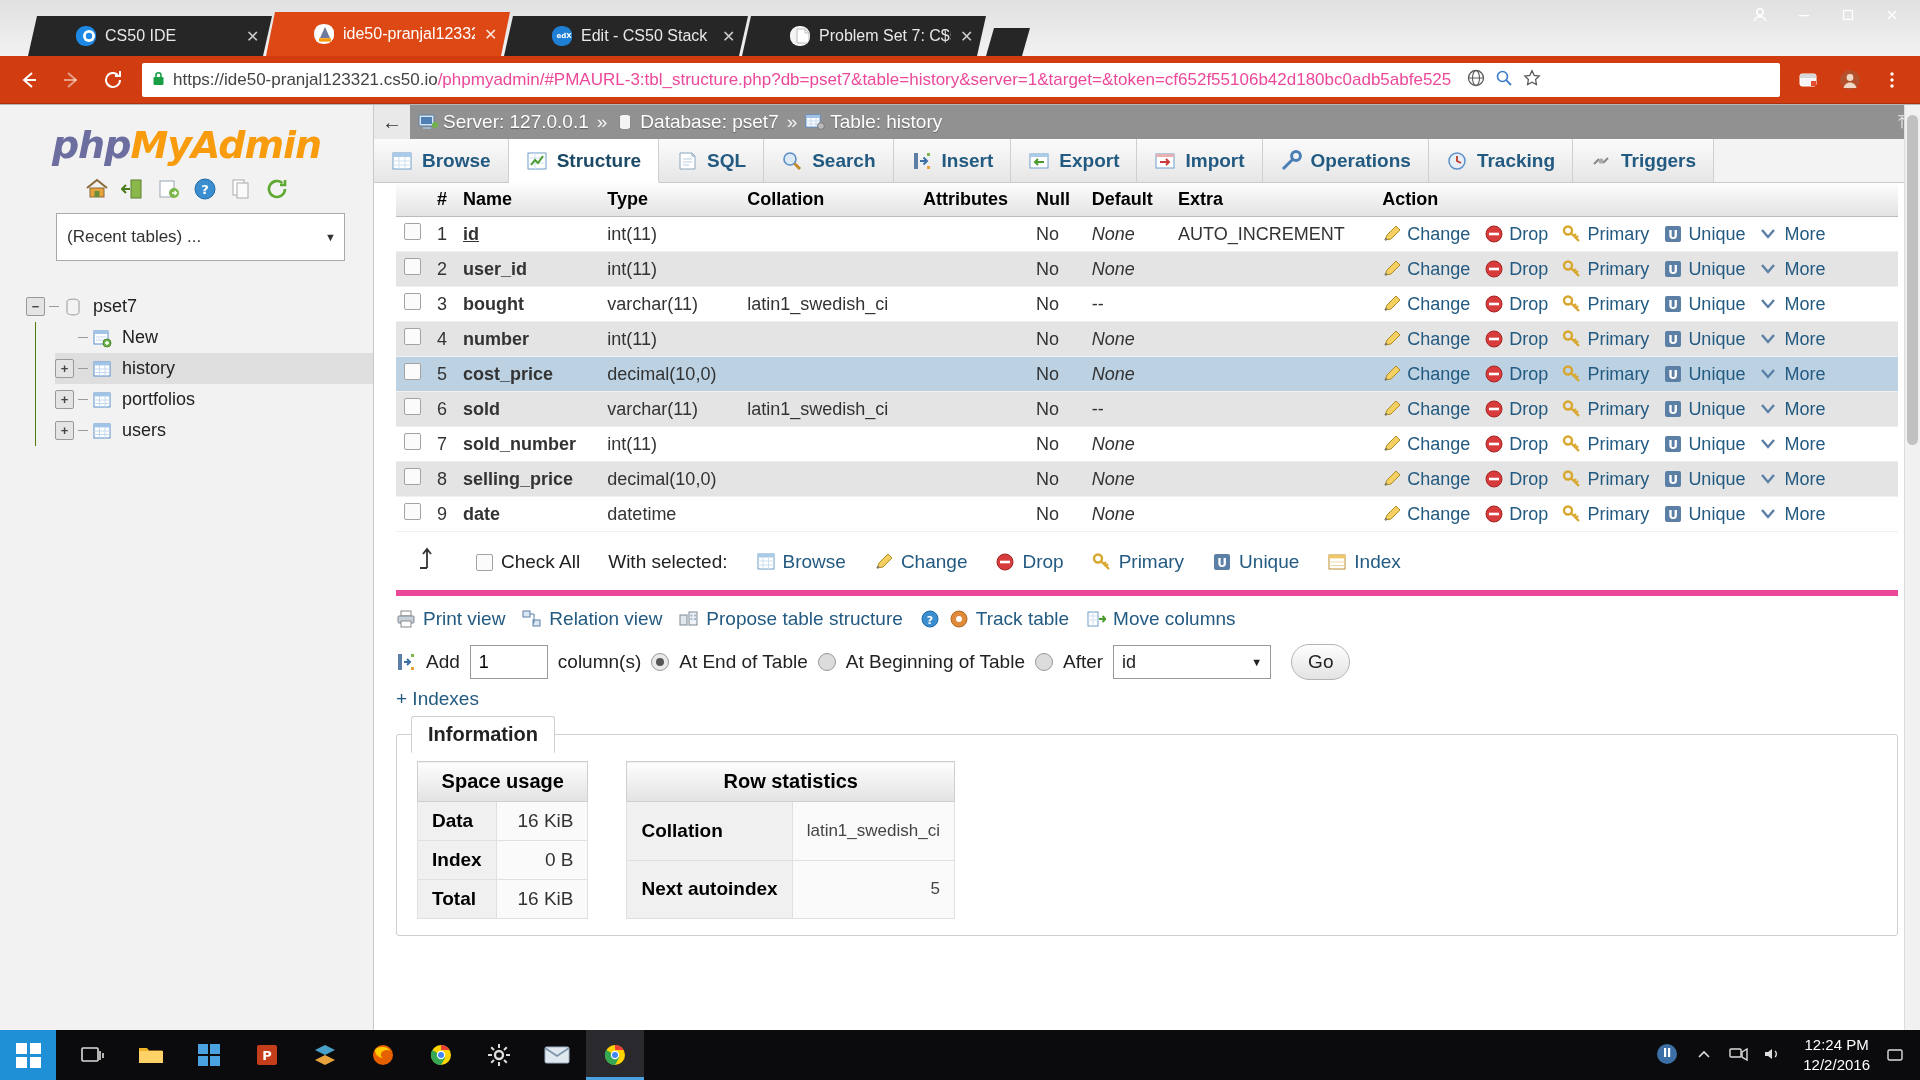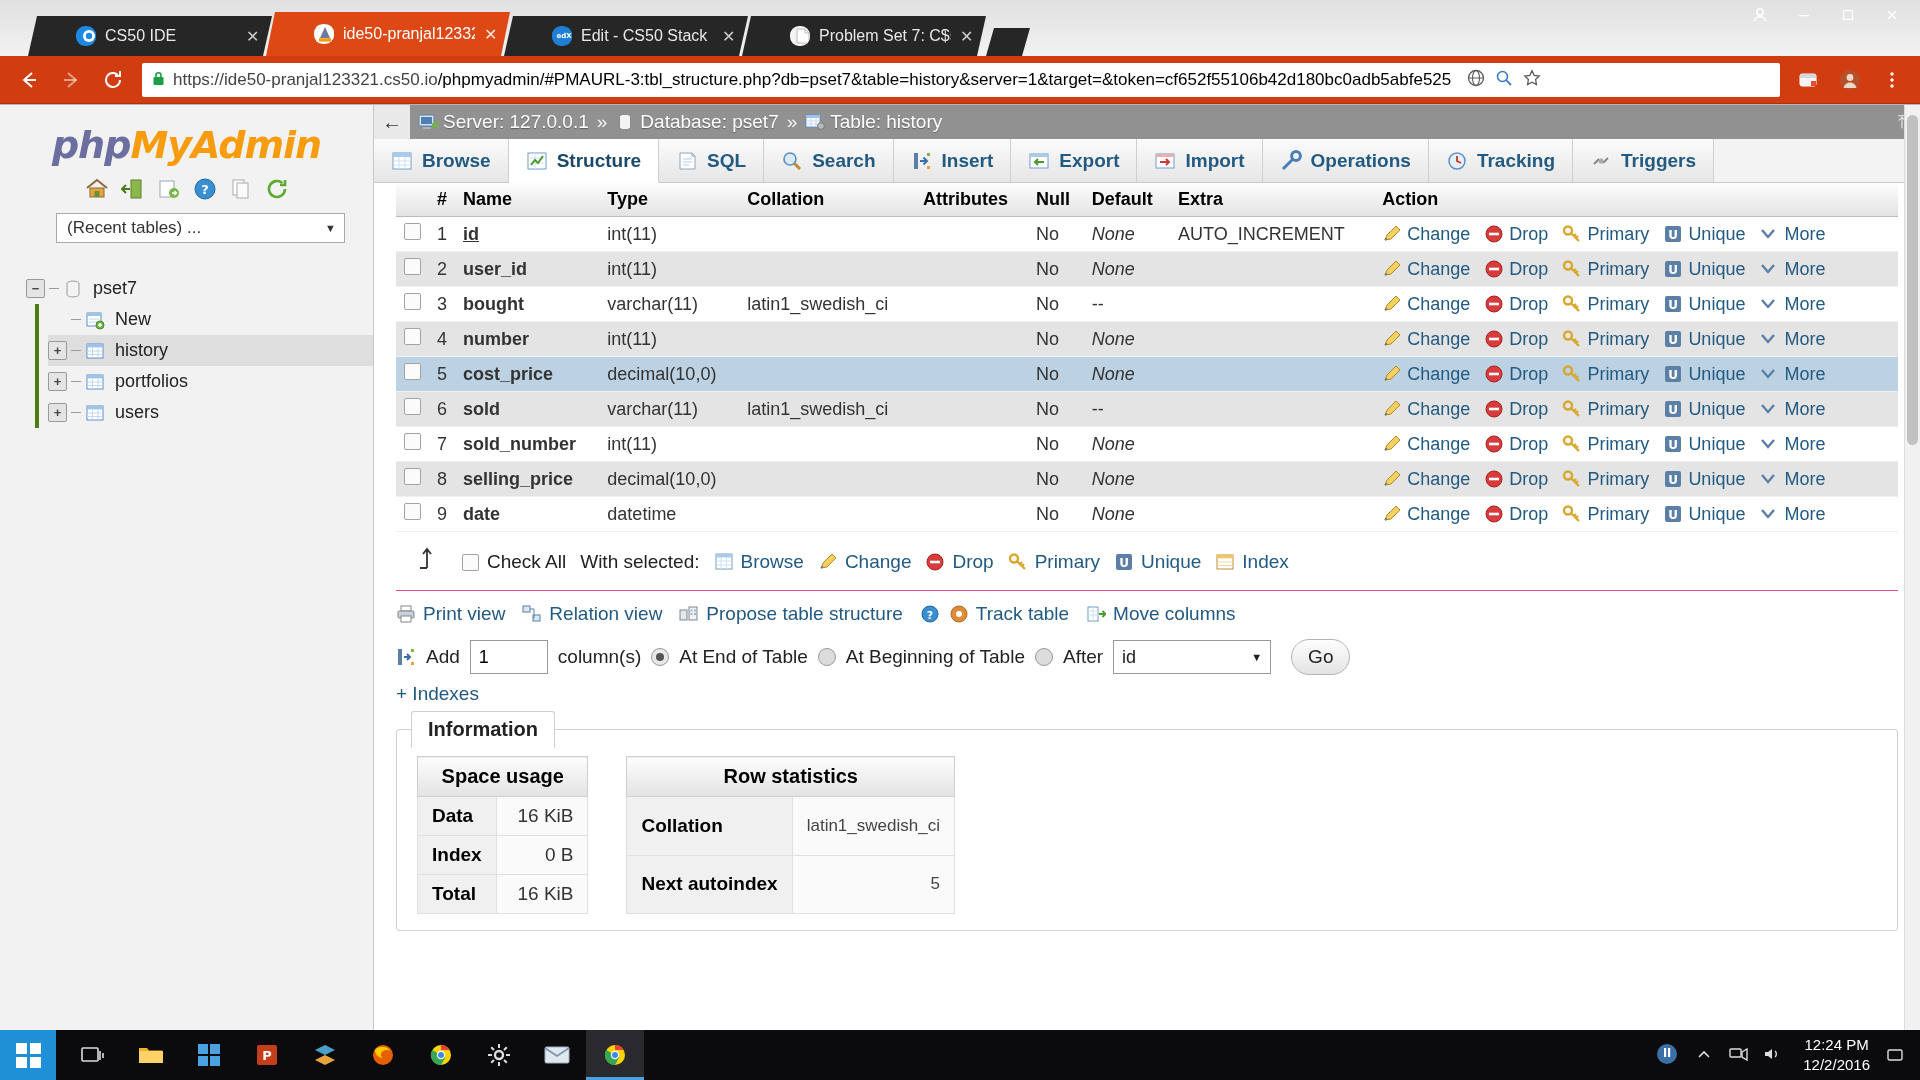--- a/index.html
+++ b/index.html
@@ -117,21 +117,21 @@
     flex: 1 1 auto; height: 34px; margin: 0 6px;
     background: #ffffff; border-radius: 2px;
     display: flex; align-items: center; gap: 8px;
     padding: 0 10px;
     font-size: 17px; color: #222;
     overflow: hidden; white-space: nowrap;
   }
   .omnibox .lock { color: #1a9e45; font-size: 14px; flex:0 0 auto; }
   .omnibox .urltext { overflow: hidden; text-overflow: clip; white-space: nowrap; }
   .omnibox .urltext .scheme { color: #444; }
-  .omnibox .urltext .rest { color: #000000; }
+  .omnibox .urltext .rest { color: #ec4899; }
   .omni-icons { display: flex; align-items: center; gap: 10px; flex: 0 0 auto; padding-left: 8px;}
   .omni-icons .oi { font-size: 16px; color: #5b5b5b; }
   .tb-right { display: flex; align-items: center; gap: 6px; flex: 0 0 auto; }
   .tb-right .navbtn { width: 36px; height: 36px; }
 
   
   .page {
     flex: 1 1 auto; display: flex; background: #ffffff; overflow: hidden;
     border-top: 1px solid #b7b7b7;
   }
@@ -152,40 +152,40 @@
   .pma-logo .php { color: #6c6ea0; font-style: italic;}
   .pma-logo .my { color: #f89c0e; font-style: italic;}
   .pma-logo .admin { color: #f89c0e; font-style: italic;}
   .pma-iconrow {
     display: flex; justify-content: center; align-items: center; gap: 12px;
     padding: 6px 0 12px 0;
   }
   .pma-iconrow .ic { width: 24px; height: 24px; display:block; }
   .pma-select {
     margin: 0 28px 18px 56px;
-    height: 30px; background: #fff;
+    height: 48px; background: #fff;
     border: 1px solid #aaa;
     display: flex; align-items: center; justify-content: space-between;
     padding: 0 8px 0 10px;
     font-size: 17px; color: #333;
   }
   .pma-select .caret { font-size: 11px; color: #333; }
   .tree { padding: 12px 0 0 26px; font-size: 18px; color: #222; }
   .tnode { display: flex; align-items: center; height: 31px; gap: 4px; position: relative;}
   .tnode.hl { background: #dedede; }
   .tnode .toggle {
     width: 19px; height: 19px; flex: 0 0 19px;
     border: 1px solid #999; background: #e4e4e4; border-radius: 2px;
     display: flex; align-items: center; justify-content: center;
     font-size: 13px; line-height: 1; color: #444; font-weight: bold;
   }
   .tnode .dash { width: 10px; height: 1px; background: #9a9a9a; flex: 0 0 10px;}
   .tnode .ticon { width: 20px; height: 20px; flex: 0 0 20px; display:block;}
   .tnode .tlabel2 { padding-left: 6px; }
-  .tchildren { padding-left: 18px; border-left: 4px solid #4d7c0f; margin-left: 9px; }
+  .tchildren { padding-left: 28px; border-left: 1px solid #4d7c0f; margin-left: 9px; }
   .tchildren .tnode { margin-left: -9px; }
 
   
   .pma-main { flex: 1 1 auto; background: #fff; position: relative; overflow: hidden; }
   .pma-bc {
     height: 34px; background: #919191;
     display: flex; align-items: center; gap: 8px;
     color: #fff; font-size: 19px;
     padding-left: 0;
   }
@@ -247,23 +247,23 @@
   td.df i { color: #333; }
   .act { display: flex; align-items: center; gap: 5px; }
   .act a { color: #235a81; text-decoration: none; margin-right: 9px; display:inline-flex; align-items:center; gap:5px;}
   .ai { width: 20px; height: 20px; display:block; flex:0 0 20px;}
   .chk {
     width: 17px; height: 17px; border: 1px solid #a3a3a3; background: #fbfbfb;
     border-radius: 2px; display: inline-block;
   }
 
   .withsel {
-    display: flex; align-items: center; gap: 14px;
+    display: flex; align-items: center; gap: 28px;
     padding: 14px 22px 12px 22px; font-size: 19px; color: #235a81;
-    border-bottom: 1px solid #ec4899; margin: 0 22px;
+    border-bottom: 6px solid #ec4899; margin: 0 22px;
   }
   .withsel .lbl-it { color: #222; font-weight: normal;}
   .withsel a { color: #235a81; text-decoration: none; display:inline-flex; align-items:center; gap:7px;}
   .withsel .plain { color: #222; display:inline-flex; align-items:center; gap:8px;}
   .arrow-up { font-size: 22px; color: #333; }
 
   .linkrow {
     display: flex; align-items: center; gap: 9px; flex-wrap: wrap;
     padding: 12px 22px 6px 22px; font-size: 19px;
   }

